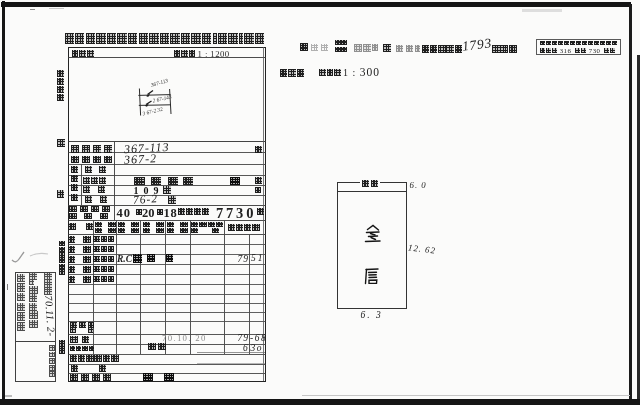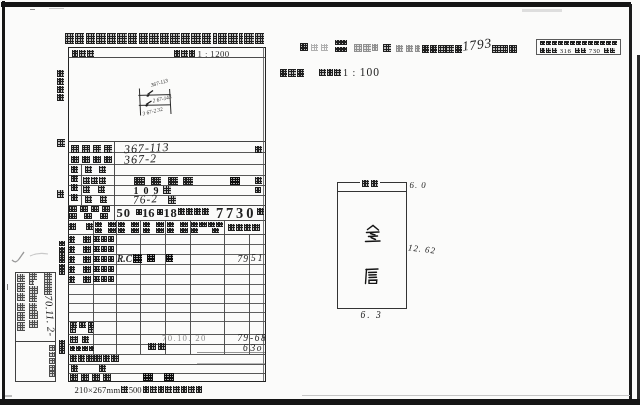--- a/index.html
+++ b/index.html
@@ -311,26 +311,26 @@
     </div>
 
 <div class="fr" style="left:68.5px;top:212.8px;column-gap:0px;">
       <i class="k" style="width:8px;height:6.2px"></i>
       <i style="width:7.5px"></i>
       <i class="k" style="width:8px;height:6.2px"></i>
       <i style="width:7.5px"></i>
       <i class="k" style="width:8px;height:6.2px"></i>
     </div>
 
-<span class="pr" style="left:116.5px;top:206.5px;font-size:12.5px;font-weight:bold;letter-spacing:1px">50</span>
+<span class="pr" style="left:116.5px;top:206.5px;font-size:12.5px;font-weight:bold;letter-spacing:1px">40</span>
 
 <div class="fr" style="left:135.5px;top:208.5px;column-gap:1px;">
       <i class="k" style="width:6.6px;height:6.6px"></i>
     </div>
-<span class="pr" style="left:142px;top:206.5px;font-size:12.5px;font-weight:bold">16</span>
+<span class="pr" style="left:142px;top:206.5px;font-size:12.5px;font-weight:bold">20</span>
 
 <div class="fr" style="left:156.5px;top:208.5px;column-gap:1px;">
       <i class="k" style="width:6.6px;height:6.6px"></i>
     </div>
 <span class="pr" style="left:163.5px;top:206.5px;font-size:12.5px;font-weight:bold;letter-spacing:0.8px">18</span>
 
 <div class="fr" style="left:178px;top:207.5px;column-gap:0.6px;">
       <i class="k" style="width:7.3px;height:7px"></i>
       <i class="k" style="width:7.3px;height:7px"></i>
       <i class="k" style="width:7.3px;height:7px"></i>
@@ -559,33 +559,20 @@
       <i class="k" style="width:8px;height:7.6px"></i>
       <i class="k" style="width:8px;height:7.6px"></i>
     </div>
 
 <div class="fr" style="left:143px;top:372.8px;column-gap:0px;">
       <i class="kb" style="width:10px;height:8.6px"></i>
       <i style="width:11px"></i>
       <i class="kb" style="width:10.4px;height:8.6px"></i>
     </div>
 
-<div class="fr" style="left:74.5px;top:384.6px;column-gap:1px;align-items:center">
-<span style="font-size:8.6px;font-family:'Liberation Serif';color:#222;letter-spacing:0.2px">210×267mm</span>
-<i class="k" style="width:6.4px;height:6.4px"></i>
-      <span style="font-size:8.6px;font-family:'Liberation Serif';color:#222">500</span>
-      <i class="k" style="width:6.6px;height:6.6px"></i>
-      <i class="k" style="width:6.6px;height:6.6px"></i>
-      <i class="k" style="width:6.6px;height:6.6px"></i>
-      <i class="k" style="width:6.6px;height:6.6px"></i>
-      <i class="k" style="width:6.6px;height:6.6px"></i>
-      <i class="k" style="width:6.6px;height:6.6px"></i>
-      <i class="k" style="width:6.6px;height:6.6px"></i>
-      <i class="k" style="width:6.6px;height:6.6px"></i>
-    </div>
 
 <div class="fr" style="left:299.5px;top:43px;column-gap:1px;">
       <i class="k" style="width:8.4px;height:8.4px"></i>
     </div>
 
 <div class="fr" style="left:311px;top:43.5px;column-gap:0px;">
       <i class="kf" style="width:7px;height:7px"></i>
       <i style="width:2.5px"></i>
       <i class="kf" style="width:7px;height:7px"></i>
     </div>
@@ -671,21 +658,21 @@
       <i class="k" style="width:7.4px;height:7.6px"></i>
       <i class="k" style="width:7.4px;height:7.6px"></i>
     </div>
 
 <div class="fr" style="left:319px;top:68.5px;column-gap:0.9px;">
       <i class="k" style="width:6.8px;height:7px"></i>
       <i class="k" style="width:6.8px;height:7px"></i>
       <i class="k" style="width:6.8px;height:7px"></i>
     </div>
 
-<span class="pr" style="left:343px;top:67px;font-size:10px;letter-spacing:1px">1 : <span style="font-size:11.5px">100</span></span>
+<span class="pr" style="left:343px;top:67px;font-size:10px;letter-spacing:1px">1 : <span style="font-size:11.5px">300</span></span>
 
 <b class="ln" style="left:337.3px;top:182px;width:69.9px;height:127px;border:1.2px solid #333;box-sizing:border-box"></b>
 
 <b class="ln" style="left:337.3px;top:191px;width:69.9px;height:1px;background:#333;opacity:1"></b>
 
 <div class="fr" style="left:359.5px;top:179.5px;column-gap:1.6px;background:#fdfdfd;padding:0 2px">
       <i class="k" style="width:7.6px;height:7.4px"></i>
       <i class="k" style="width:7.6px;height:7.4px"></i>
     </div>
 

